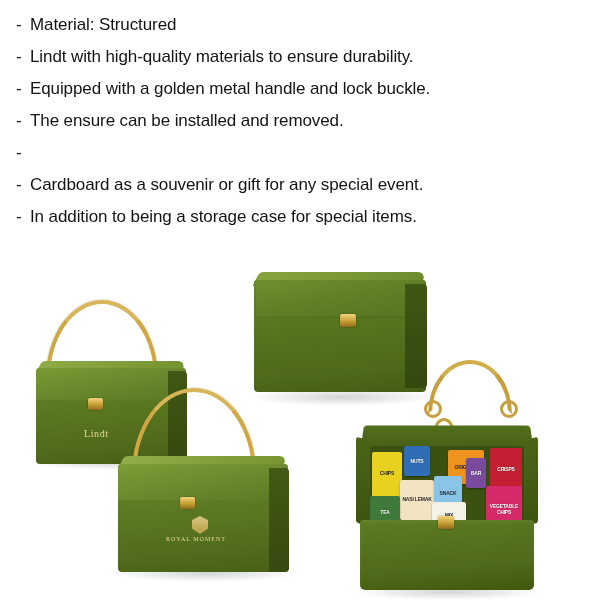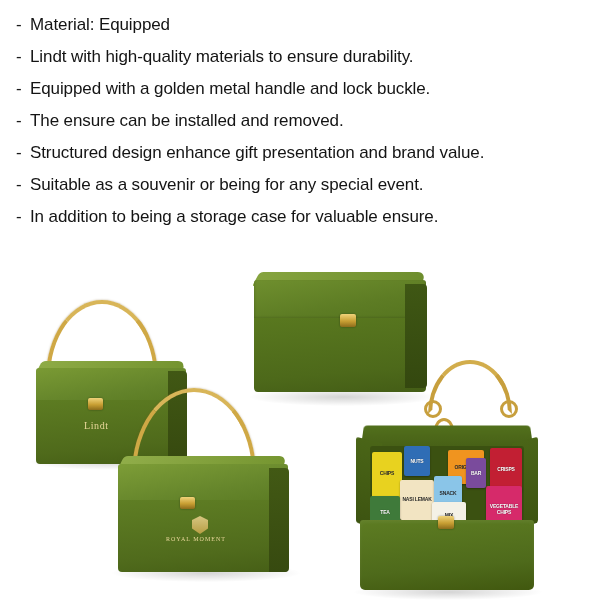--- a/index.html
+++ b/index.html
@@ -307,51 +307,50 @@
 </style>
 </head>
 <body>
 
 <div class="page">
 
   <div class="features">
 
     <div class="feature-row">
       <span class="feature-dash">-</span>
-      <span class="feature-text">Material: Equipped</span>
+      <span class="feature-text">Material: Structured</span>
     </div>
 
     <div class="feature-row">
       <span class="feature-dash">-</span>
       <span class="feature-text">Lindt with high-quality materials to ensure durability.</span>
     </div>
 
     <div class="feature-row">
       <span class="feature-dash">-</span>
       <span class="feature-text">Equipped with a golden metal handle and lock buckle.</span>
     </div>
 
     <div class="feature-row">
       <span class="feature-dash">-</span>
       <span class="feature-text">The ensure can be installed and removed.</span>
     </div>
 
     <div class="feature-row">
       <span class="feature-dash">-</span>
-      <span class="feature-text" style="max-width:455px">Structured design enhance gift presentation and brand value.</span>
-    </div>
-
-    <div class="feature-row">
-      <span class="feature-dash">-</span>
-      <span class="feature-text">Suitable as a souvenir or being for any special event.</span>
-    </div>
-
-    <div class="feature-row">
-      <span class="feature-dash">-</span>
-      <span class="feature-text">In addition to being a storage case for valuable ensure.</span>
+    </div>
+
+    <div class="feature-row">
+      <span class="feature-dash">-</span>
+      <span class="feature-text">Cardboard as a souvenir or gift for any special event.</span>
+    </div>
+
+    <div class="feature-row">
+      <span class="feature-dash">-</span>
+      <span class="feature-text">In addition to being a storage case for special items.</span>
     </div>
 
   </div>
 
   <div class="photos">
 
     <div class="shadow-ellipse" style="left:250px; top:120px; width:186px; height:18px;"></div>
     <div class="shadow-ellipse" style="left:30px;  top:186px; width:166px; height:16px;"></div>
     <div class="shadow-ellipse" style="left:112px; top:296px; width:188px; height:18px;"></div>
     <div class="shadow-ellipse" style="left:354px; top:316px; width:188px; height:16px;"></div>
@@ -366,21 +365,21 @@
 
     <div class="bag1">
       <div class="handle" style="left:10px; top:-68px; width:104px; height:70px;"></div>
       <div class="ring" style="left:6px;  top:-6px;"></div>
       <div class="ring" style="left:112px; top:-6px;"></div>
       <div class="lid-top tex"></div>
       <div class="lid tex"></div>
       <div class="body tex"></div>
       <div class="side"></div>
       <div class="clasp" style="left:52px; top:30px; width:15px; height:12px;"></div>
-      <div class="brand" style="left:48px; top:52px;">Lindt</div>
+      <div class="brand" style="left:48px; top:60px;">Lindt</div>
     </div>
 
     <div class="bag2">
       <div class="handle" style="left:14px; top:-76px; width:116px; height:78px;"></div>
       <div class="ring" style="left:10px;  top:-7px;"></div>
       <div class="ring" style="left:126px; top:-7px;"></div>
       <div class="lid-top tex"></div>
       <div class="lid tex"></div>
       <div class="body tex"></div>
       <div class="side"></div>

